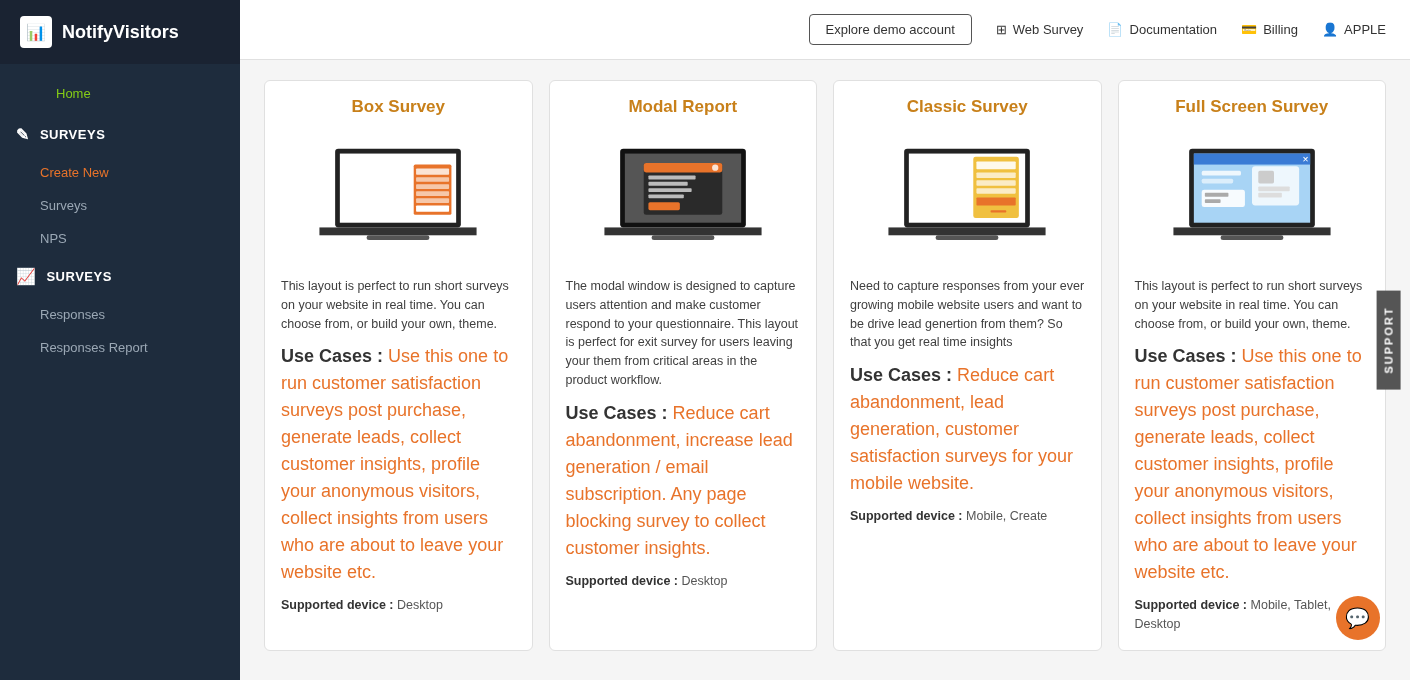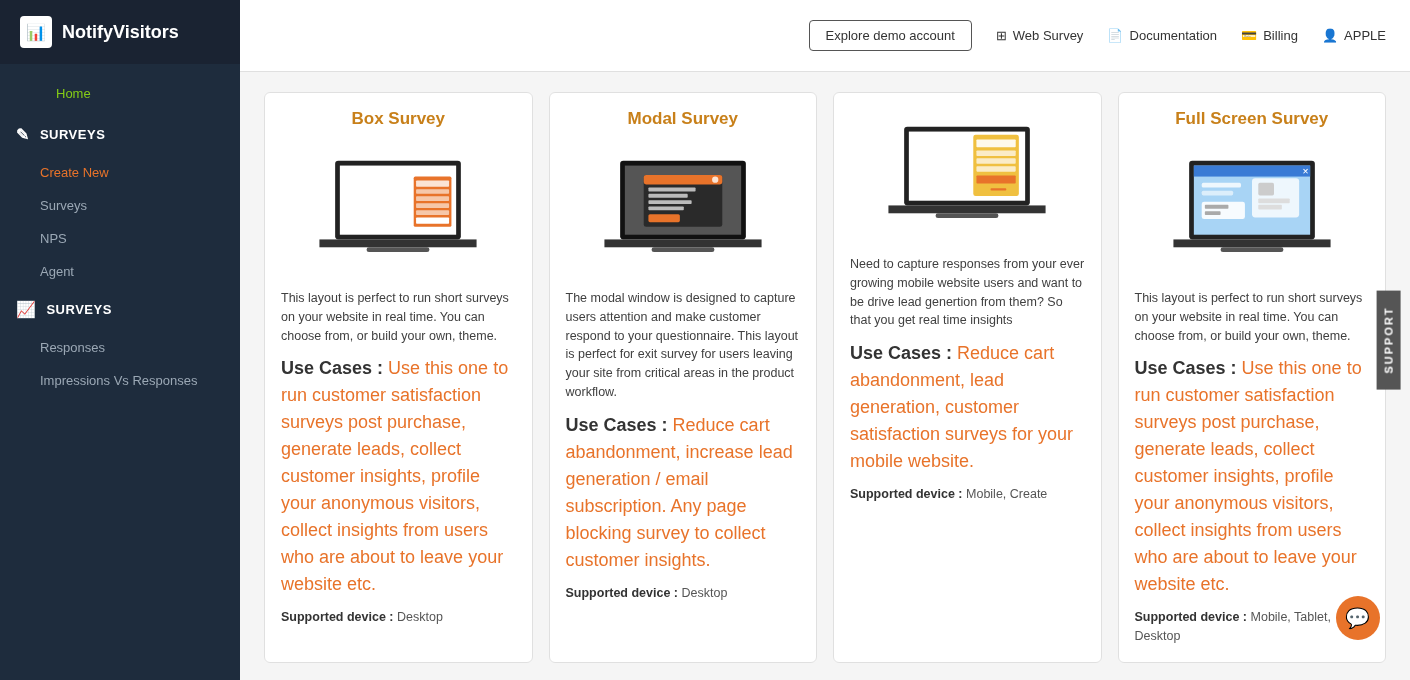--- a/index.html
+++ b/index.html
@@ -77,21 +77,21 @@
       flex: 1;
       display: flex;
       flex-direction: column;
       background: #f5f5f5;
       overflow: hidden;
     }
     .topbar {
       background: #fff;
       border-bottom: 1px solid #e0e0e0;
       padding: 0 24px;
-      height: 72px;
+      height: 60px;
       display: flex;
       align-items: center;
       justify-content: flex-end;
       gap: 24px;
       flex-shrink: 0;
     }
     .topbar-btn {
       border: 1px solid #555;
       background: transparent;
       padding: 7px 16px;
@@ -223,27 +223,26 @@
   </div>
   <nav class="sidebar-nav">
     <div class="nav-item">Home</div>
     <div class="nav-section">
       <span class="nav-section-icon">✎</span>
       <span>SURVEYS</span>
     </div>
     <div class="sub-item active">Create New</div>
     <div class="sub-item">Surveys</div>
     <div class="sub-item">NPS</div>
-    <div class="sub-item">Agent</div>
     <div class="nav-section">
       <span class="nav-section-icon">📈</span>
       <span>SURVEYS</span>
     </div>
     <div class="sub-item">Responses</div>
-    <div class="sub-item">Impressions Vs Responses</div>
+    <div class="sub-item">Responses Report</div>
   </nav>
 </aside>
 
 <div class="main-area">
 
   <div class="topbar">
     <button class="topbar-btn">Explore demo account</button>
     <span class="topbar-link">
       <span>⊞</span>
       <span>Web Survey</span>
@@ -287,50 +286,51 @@
     <p class="card-use-cases">
       <span class="label">Use Cases :</span>
       <span class="value"> Use this one to run customer satisfaction surveys post purchase, generate leads, collect customer insights, profile your anonymous visitors, collect insights from users who are about to leave your website etc.</span>
     </p>
     <p class="card-device">
       <span class="label">Supported device :</span>
       <span> Desktop</span>
     </p>
   </div>
         <div class="survey-card">
-    <div class="card-title">Modal Survey</div>
+    <div class="card-title">Modal Report</div>
     <div class="card-image">
       <svg class="laptop-svg" viewBox="0 0 200 140" xmlns="http://www.w3.org/2000/svg">
       <rect x="20" y="10" width="160" height="100" rx="4" fill="#111"></rect>
       <rect x="26" y="16" width="148" height="88" fill="#555"></rect>
 
       <rect x="50" y="28" width="100" height="66" rx="3" fill="#2a2a2a"></rect>
       <rect x="50" y="28" width="100" height="12" rx="3" fill="#e8732a"></rect>
 
       <circle cx="141" cy="34" r="4" fill="#fff" opacity="0.8"></circle>
       <rect x="56" y="44" width="60" height="5" rx="1" fill="#bbb"></rect>
       <rect x="56" y="52" width="50" height="5" rx="1" fill="#bbb"></rect>
       <rect x="56" y="60" width="55" height="5" rx="1" fill="#bbb"></rect>
       <rect x="56" y="68" width="45" height="5" rx="1" fill="#bbb"></rect>
       <rect x="56" y="78" width="40" height="10" rx="2" fill="#e8732a"></rect>
       <rect x="0" y="110" width="200" height="10" rx="0" fill="#333"></rect>
       <rect x="60" y="120" width="80" height="6" rx="3" fill="#555"></rect>
     </svg>
     </div>
-    <p class="card-desc">The modal window is designed to capture users attention and make customer respond to your questionnaire. This layout is perfect for exit survey for users leaving your site from critical areas in the product workflow.</p>
+    <p class="card-desc">The modal window is designed to capture users attention and make customer respond to your questionnaire. This layout is perfect for exit survey for users leaving your them from critical areas in the product workflow.</p>
     <p class="card-use-cases">
       <span class="label">Use Cases :</span>
       <span class="value"> Reduce cart abandonment, increase lead generation / email subscription. Any page blocking survey to collect customer insights.</span>
     </p>
     <p class="card-device">
       <span class="label">Supported device :</span>
       <span> Desktop</span>
     </p>
   </div>
         <div class="survey-card">
+    <div class="card-title">Classic Survey</div>
     <div class="card-image">
       <svg class="laptop-svg" viewBox="0 0 200 140" xmlns="http://www.w3.org/2000/svg">
       <rect x="20" y="10" width="160" height="100" rx="4" fill="#222"></rect>
       <rect x="26" y="16" width="148" height="88" fill="#fff"></rect>
 
       <rect x="108" y="20" width="58" height="78" rx="3" fill="#f0c040"></rect>
       <rect x="112" y="26" width="50" height="10" rx="1" fill="#fff" opacity="0.9"></rect>
       <rect x="112" y="40" width="50" height="7" rx="1" fill="#fff" opacity="0.7"></rect>
       <rect x="112" y="50" width="50" height="7" rx="1" fill="#fff" opacity="0.7"></rect>
       <rect x="112" y="60" width="50" height="7" rx="1" fill="#fff" opacity="0.7"></rect>

